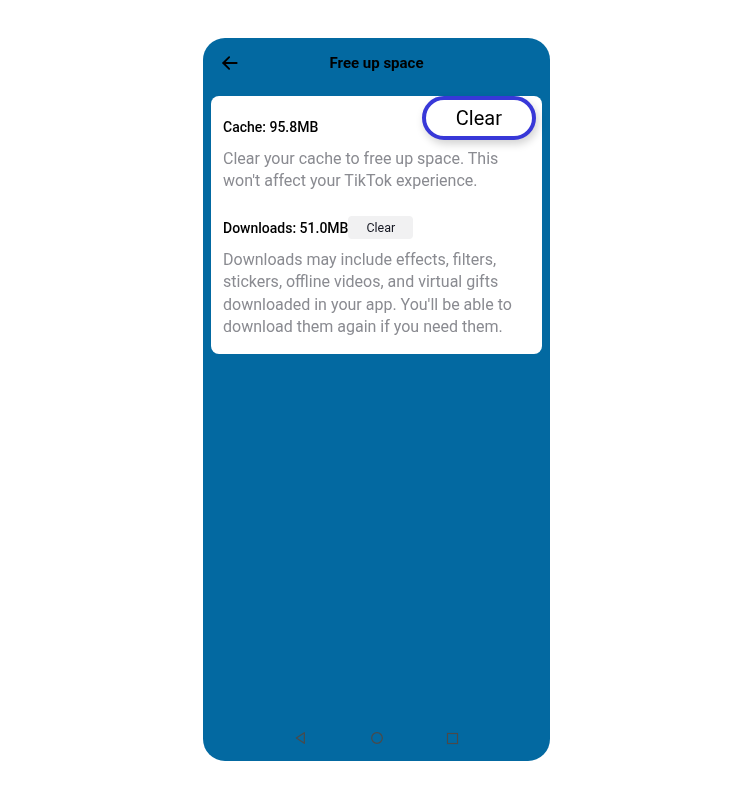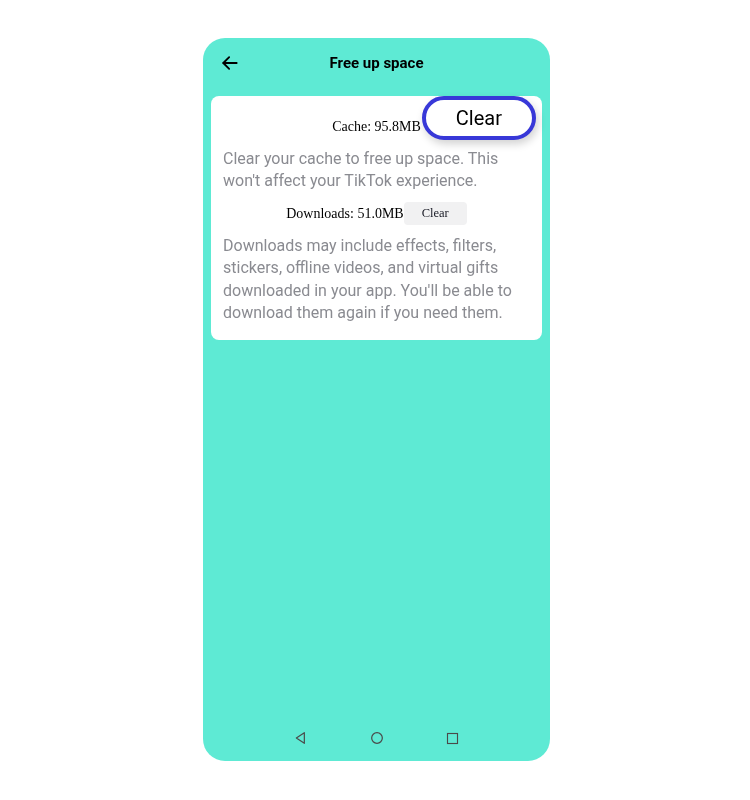--- a/index.html
+++ b/index.html
@@ -13,21 +13,21 @@
       background: #ffffff;
       font-family: -apple-system, BlinkMacSystemFont, "Segoe UI", Roboto, Helvetica, Arial, sans-serif;
       position: relative;
     }
     .phone-frame {
       position: absolute;
       left: 203px;
       top: 38px;
       width: 347px;
       height: 723px;
-      background: #5eead4;
+      background: #0369a1;
       border-radius: 22px;
       overflow: hidden;
     }
     .header {
       display: flex;
       align-items: center;
       padding: 14px 16px 10px 16px;
       position: relative;
     }
     .back-icon {
@@ -51,28 +51,27 @@
     .content-card {
       margin: 12px 8px 0 8px;
       background: #ffffff;
       border-radius: 8px;
       padding: 18px 12px 16px 12px;
     }
     .section {
       position: relative;
     }
     .section + .section {
-      margin-top: 8px;
+      margin-top: 22px;
     }
     .section-row {
       display: flex;
       align-items: center;
-      justify-content: center;
+      justify-content: flex-start;
       min-height: 26px;
-      font-family: Liberation Serif, serif;
     }
     .section-label {
       font-size: 14px;
       color: #000;
       font-weight: 500;
     }
     .clear-btn-small {
       background: #f1f1f2;
       border: none;
       border-radius: 4px;

